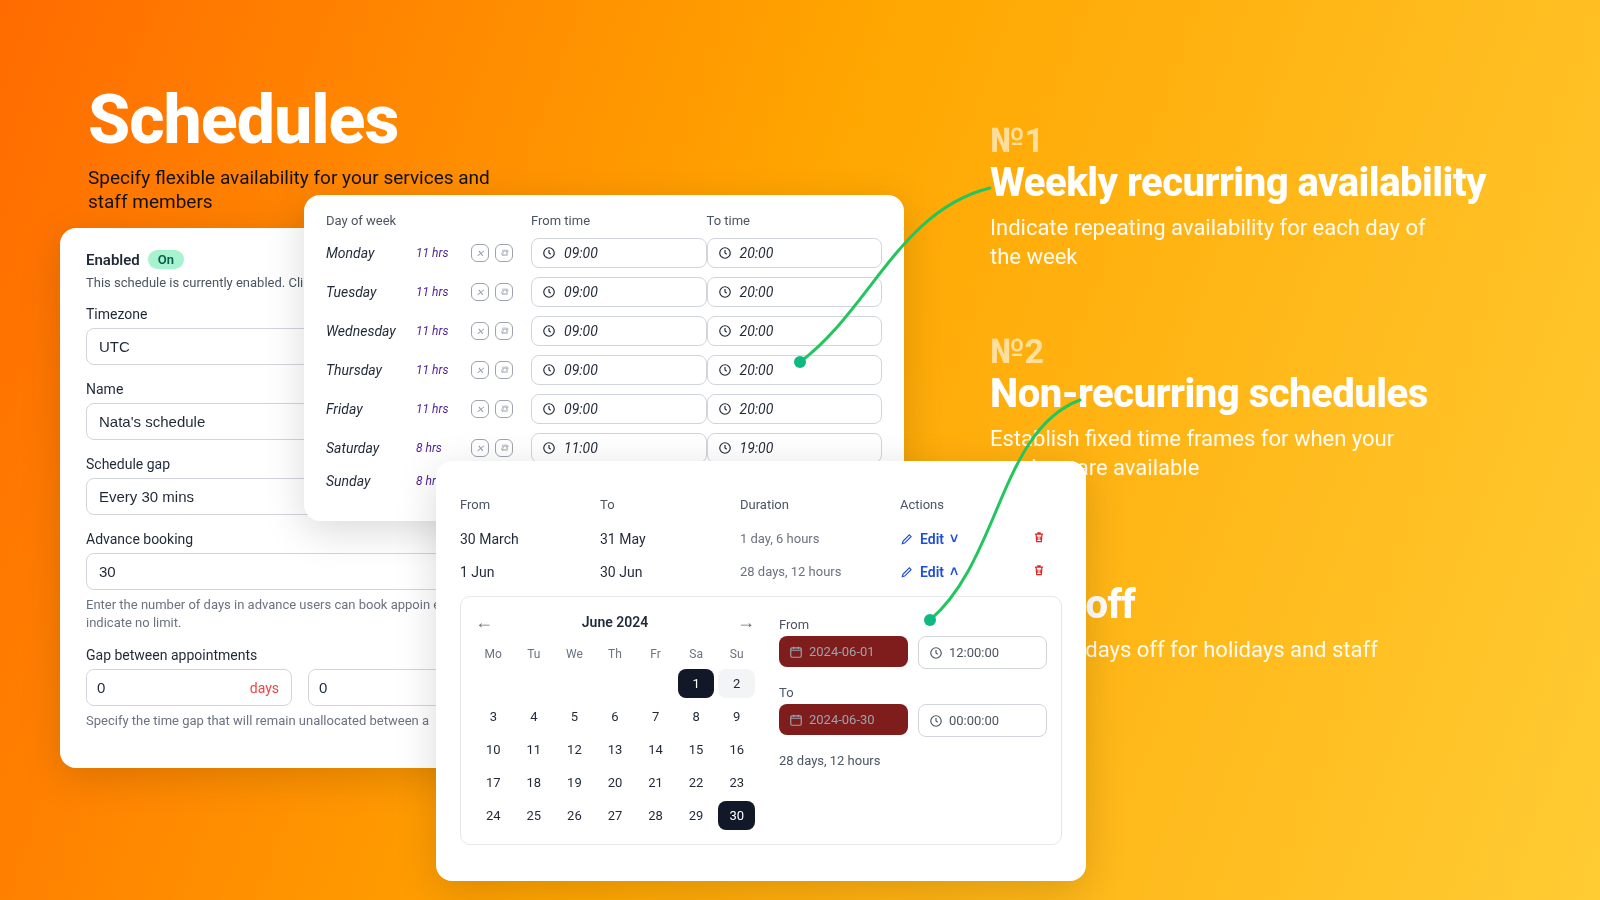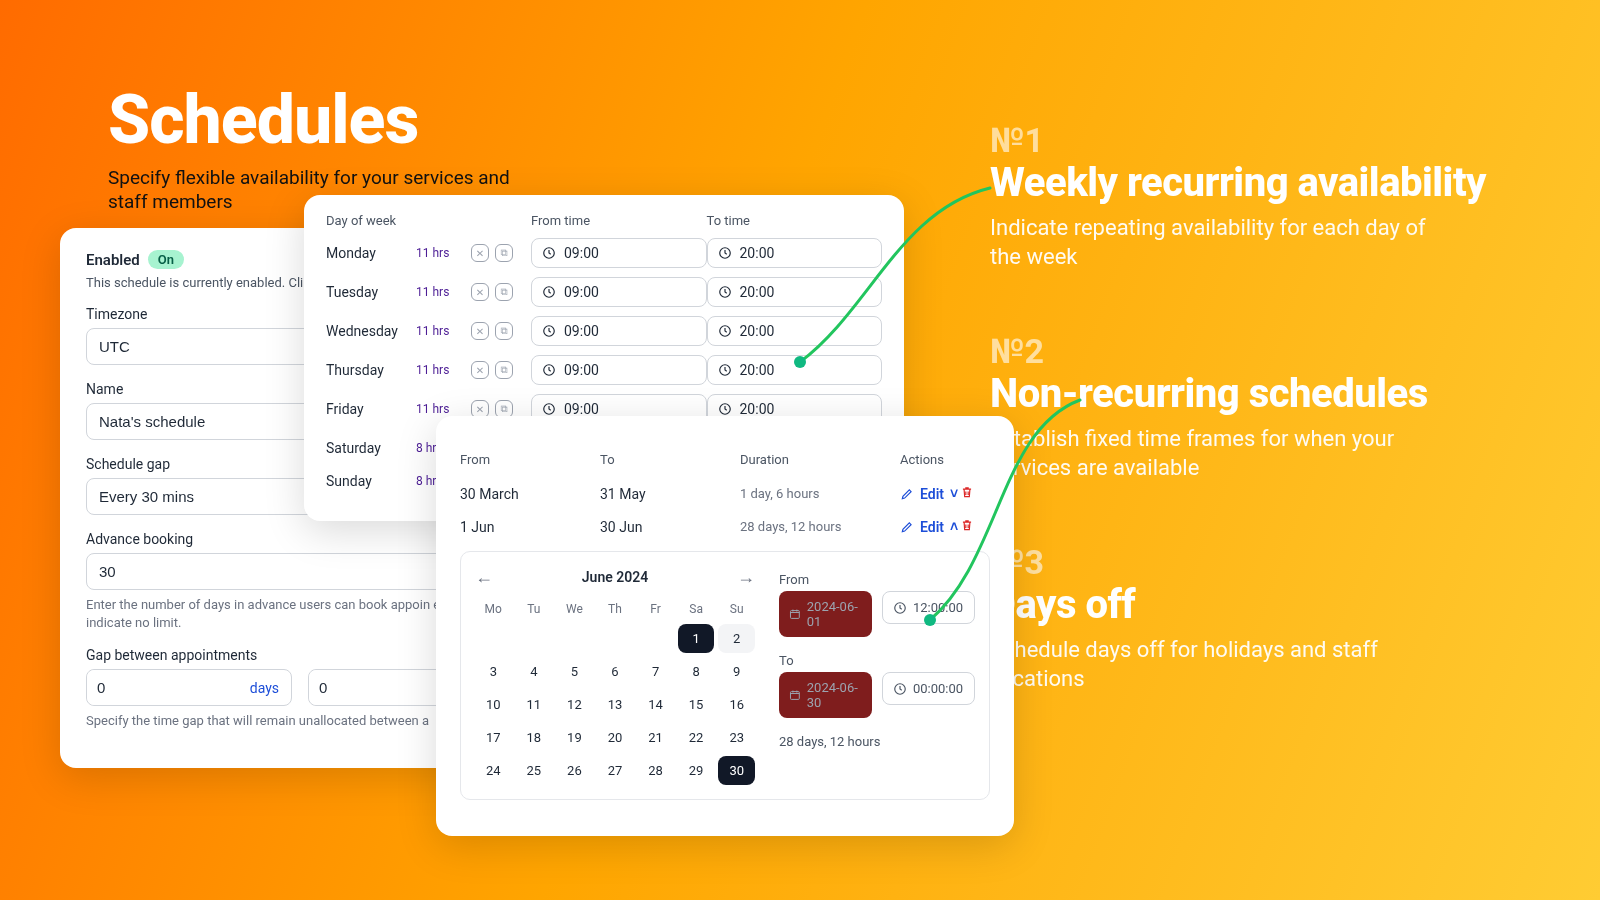--- a/index.html
+++ b/index.html
@@ -6,21 +6,21 @@
     body {
       width: 1600px;
       height: 900px;
       background: linear-gradient(110deg, #ff6b00 0%, #ffa500 45%, #ffcc33 100%);
       font-family: -apple-system, BlinkMacSystemFont, 'Segoe UI', Roboto, sans-serif;
       overflow: hidden;
       position: relative;
     }
 
     
-    .hero { position: absolute; top: 80px; left: 108px; color: #fff; }
+    .hero { position: absolute; top: 80px; left: 88px; color: #fff; }
     .hero h1 { font-size: 68px; font-weight: 800; letter-spacing: -1px; }
     .hero p { font-size: 19px; font-weight: 400; color: #111; margin-top: 6px; max-width: 420px; line-height: 1.25; }
 
     
     .bullets { position: absolute; top: 120px; left: 990px; color: #fff; }
     .bullet { margin-bottom: 60px; }
     .bullet .num { font-size: 34px; font-weight: 700; opacity: 0.6; }
     .bullet h2 { font-size: 40px; font-weight: 800; line-height: 1.05; letter-spacing: -0.5px; margin-top: 2px; }
     .bullet p { font-size: 22px; font-weight: 400; opacity: 0.95; margin-top: 10px; max-width: 460px; line-height: 1.3; }
 
@@ -46,36 +46,36 @@
       border-radius: 8px;
       padding: 9px 12px;
       font-size: 15px;
       color: #1f2937;
       background: #fff;
     }
     .helper { font-size: 13px; color: #6b7280; margin-top: 6px; line-height: 1.35; }
     .gap-row { display: flex; gap: 16px; }
     .gap-row .mini { flex: 1; display: flex; align-items: center; border: 1px solid #d1d5db; border-radius: 8px; }
     .gap-row .mini input { border: none; width: 60px; padding: 9px 10px; }
-    .gap-row .mini span { color: #1d4ed8; font-size: 14px; padding-right: 12px; margin-left: auto; }
+    .gap-row .mini span { color: #ef4444; font-size: 14px; padding-right: 12px; margin-left: auto; }
 
     
     .card-weekly { top: 195px; left: 304px; width: 600px; padding: 18px 22px 22px; }
     .wk-header, .wk-row { display: grid; grid-template-columns: 90px 55px 60px 1fr 1fr; align-items: center; }
     .wk-header { font-size: 13px; color: #4b5563; margin-bottom: 10px; }
-    .wk-row { margin-bottom: 9px; font-size: 14px; }
+    .wk-row { margin-bottom: 9px; font-size: 14px; font-style: italic; }
     .wk-row .day { color: #1f2937; }
     .wk-row .hrs { color: #4c1d95; font-size: 12px; }
     .wk-icons { display: flex; gap: 6px; color: #9ca3af; }
     .wk-icons .ico { width: 18px; height: 18px; border: 1.4px solid #9ca3af; border-radius: 6px; display: flex; align-items: center; justify-content: center; font-size: 10px; cursor: pointer; }
     .time-input { display: flex; align-items: center; gap: 8px; border: 1px solid #d1d5db; border-radius: 8px; padding: 6px 10px; font-size: 14px; }
     .clock-ico { width: 14px; height: 14px; }
 
     
-    .card-nonrec { top: 416px; left: 436px; width: 578px; padding: 36px 24px; }
+    .card-nonrec { top: 461px; left: 436px; width: 650px; padding: 36px 24px; }
     .nr-header, .nr-row { display: grid; grid-template-columns: 140px 140px 160px 1fr 30px; align-items: center; font-size: 14px; }
     .nr-header { color: #4b5563; font-size: 13px; margin-bottom: 18px; }
     .nr-row { margin-bottom: 16px; }
     .nr-row .dur { color: #6b7280; font-size: 13px; }
     .edit-link { color: #1d4ed8; font-weight: 600; font-size: 14px; display: inline-flex; align-items: center; gap: 6px; cursor: pointer; }
     .trash { color: #dc2626; cursor: pointer; }
 
     
     .cal-wrap { border: 1px solid #e5e7eb; border-radius: 10px; padding: 14px; margin-top: 6px; display: flex; gap: 24px; }
     .cal { width: 280px; }

